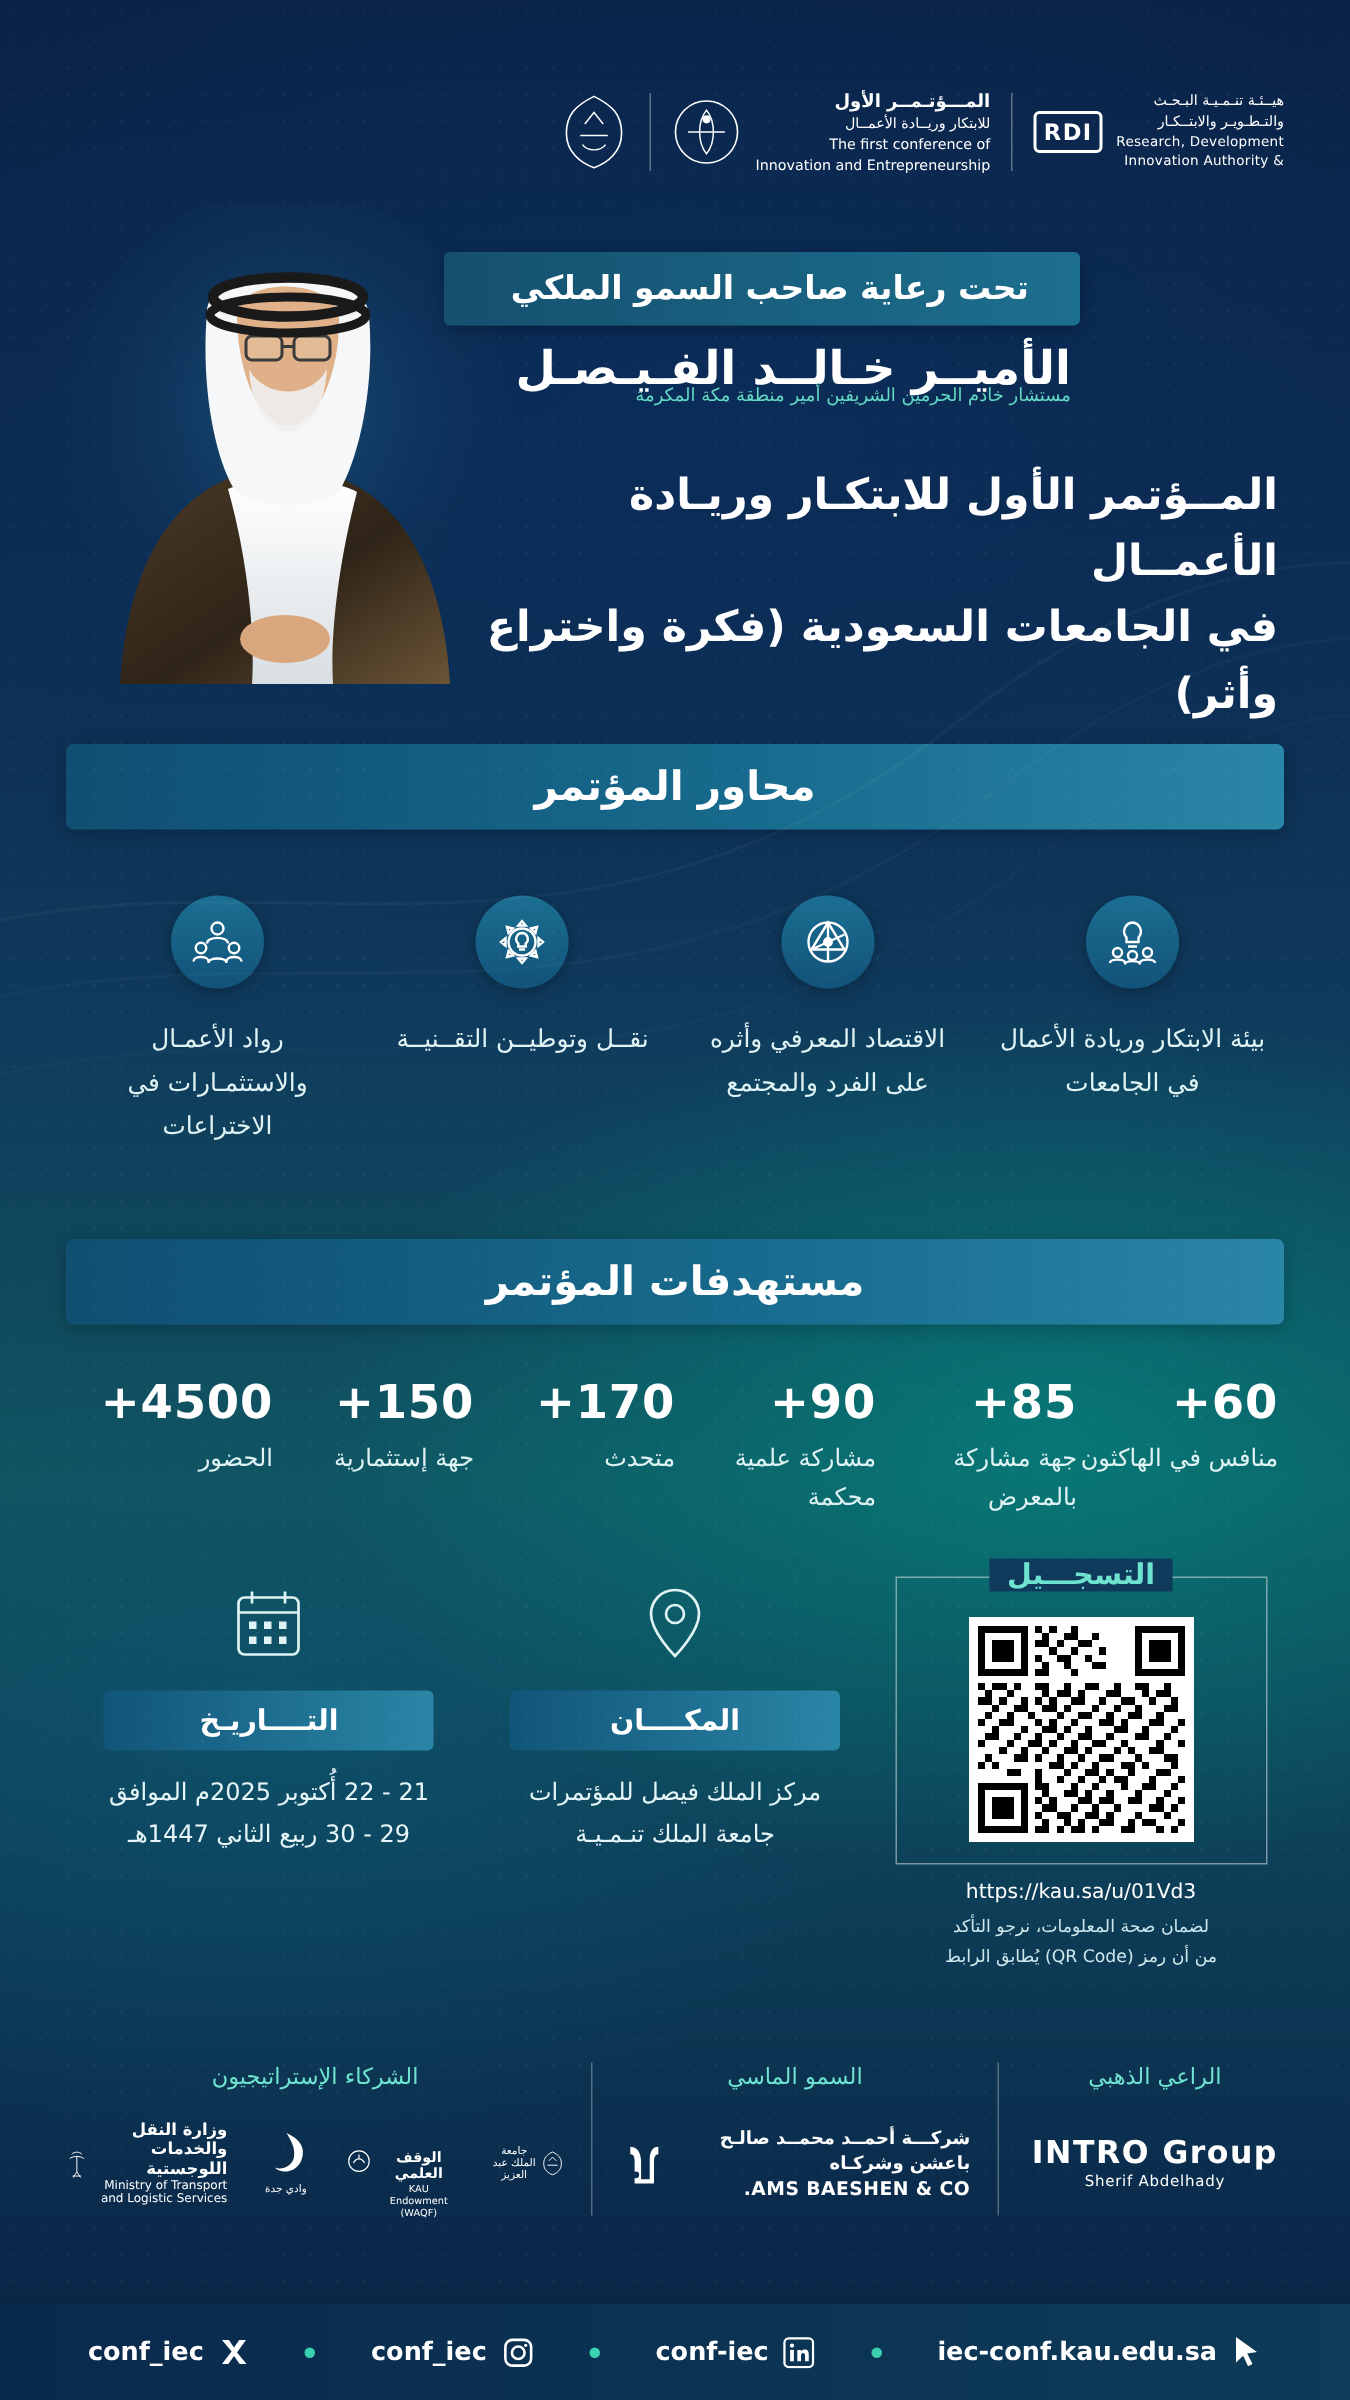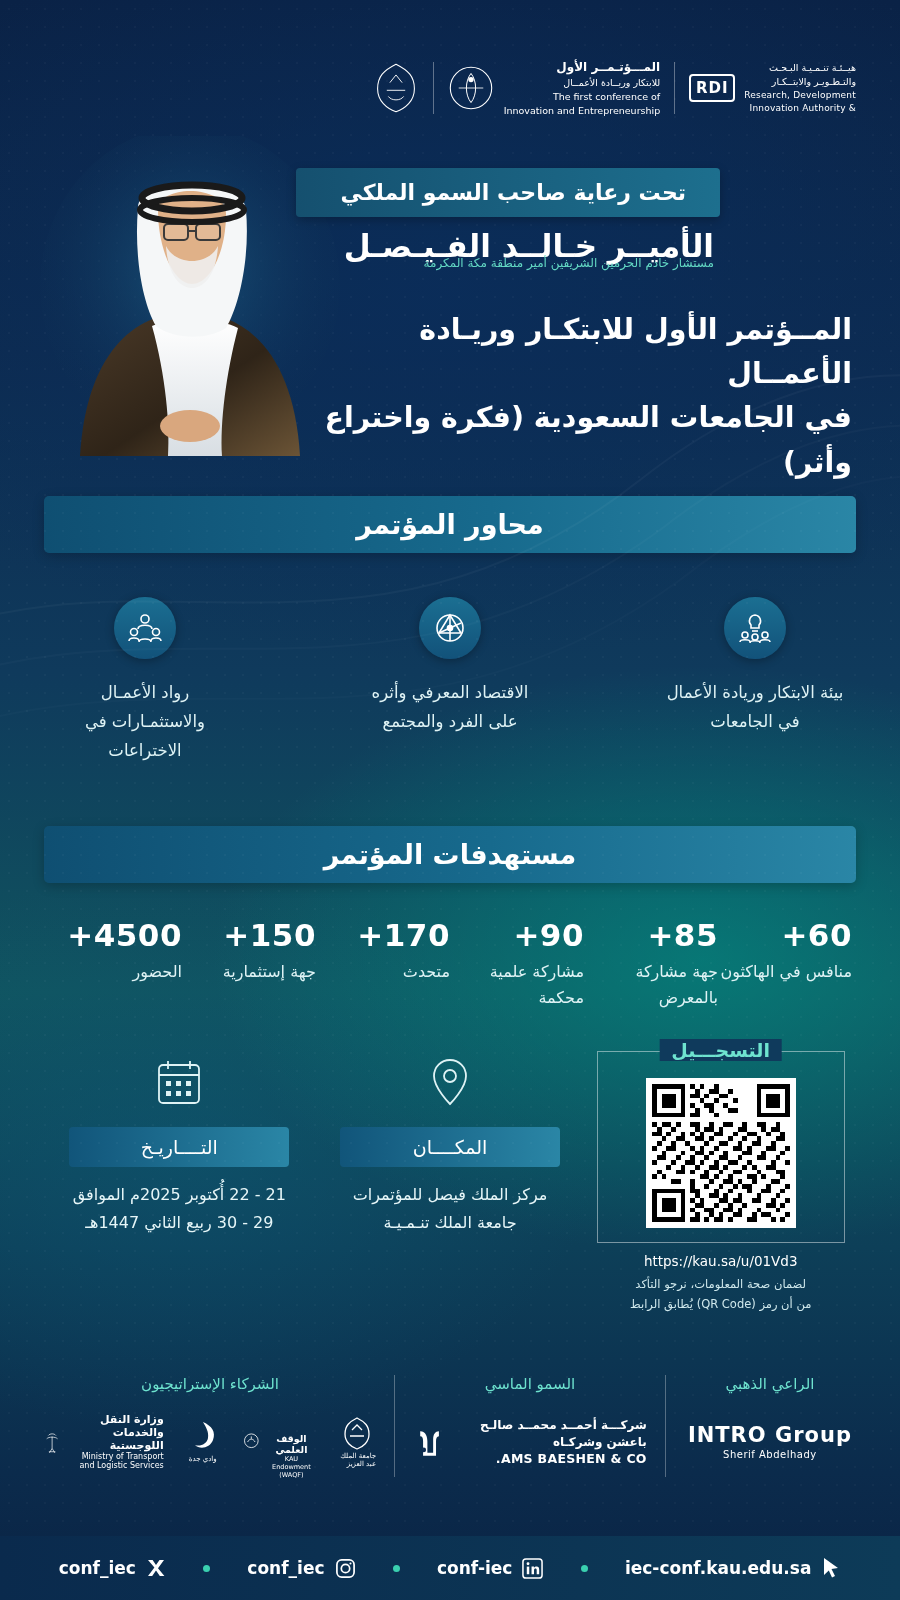--- a/index.html
+++ b/index.html
@@ -119,21 +119,21 @@
   .stat-num { color: #fff; font-size: 31px; font-weight: bold; letter-spacing: .5px; }
   .stat-lbl { color: #dff3f5; font-size: 16px; line-height: 1.65; margin-top: 6px; }
 
   
   .info-row { display: flex; flex-direction: row-reverse; padding: 40px 48px 0 48px; gap: 8px; }
   .info-col { flex: 1; text-align: center; }
   .info-icon { height: 62px; display: flex; align-items: center; justify-content: center; margin-bottom: 14px; }
   .info-pill {
     display: inline-block; min-width: 220px;
     background: linear-gradient(270deg, #2a86a6, #11557a);
-    color: #fff; font-size: 19px; font-weight: normal;
+    color: #fff; font-size: 19px; font-weight: bold;
     padding: 9px 26px; border-radius: 4px;
   }
   .info-text { color: #e6f6f8; font-size: 16px; line-height: 1.7; margin-top: 14px; }
 
   .reg-block { width: 248px; text-align: center; position: relative; }
   .reg-frame {
     border: 1px solid rgba(255,255,255,.45);
     padding: 26px 16px 14px 16px; position: relative;
   }
   .reg-title {
@@ -292,20 +292,32 @@
           <svg width="34" height="34" viewBox="0 0 34 34" fill="none" stroke="#fff" stroke-width="1.6">
             <circle cx="17" cy="17" r="13"></circle>
             <path d="M17 4 L6 22 L28 22 Z"></path>
             <path d="M17 4 L17 30 M6 22 L28 12"></path>
             <circle cx="17" cy="17" r="2.5" fill="#fff"></circle>
           </svg>
         </div>
         <div class="axis-label">الاقتصاد المعرفي وأثره على الفرد والمجتمع</div>
       </div>
 
+      <div class="axis">
+        <div class="axis-icon">
+          <svg width="34" height="34" viewBox="0 0 34 34" fill="none" stroke="#fff" stroke-width="1.6">
+            <path d="M17 3 l2.5 3 h-5z M17 31 l2.5-3 h-5z M3 17 l3-2.5v5z M31 17 l-3-2.5v5z
+                     M7 7 l4 1 -3 3z M27 7 l-4 1 3 3z M7 27 l4-1 -3-3z M27 27 l-4-1 3-3z"></path>
+            <circle cx="17" cy="17" r="9"></circle>
+            <path d="M17 11 a4 4 0 0 0 -2.5 7 v2 h5 v-2 a4 4 0 0 0 -2.5 -7z"></path>
+            <path d="M15 22 h4"></path>
+          </svg>
+        </div>
+        <div class="axis-label">نقــل وتوطيــن التقــنيــة</div>
+      </div>
 
       <div class="axis">
         <div class="axis-icon">
           <svg width="34" height="34" viewBox="0 0 34 34" fill="none" stroke="#fff" stroke-width="1.6">
             <circle cx="17" cy="8" r="4"></circle>
             <path d="M10 18 c0-5 14-5 14 0"></path>
             <circle cx="6" cy="21" r="3.5"></circle>
               <circle cx="28" cy="21" r="3.5"></circle>
             <path d="M1 30 c0-4 10-4 10 0M23 30 c0-4 10-4 10 0"></path>
             <path d="M11 31 c0-4 12-4 12 0"></path>
@@ -628,21 +640,21 @@
           <svg width="30" height="34" viewBox="0 0 30 34" fill="none" stroke="#fff" stroke-width="1.3">
             <circle cx="15" cy="15" r="11"></circle>
             <path d="M9 17 c3-6 9-6 12 0M15 8 v4"></path>
           </svg>
           <div style="text-align:center;color:#fff;">
             <div style="font-size:9.5px;font-weight:bold;margin-top:28px;">الوقف العلمي</div>
             <div style="font-size:6.5px;">KAU Endowment (WAQF)</div>
           </div>
         </div>
 
-        <div style="display:flex;flex-direction:column;align-items:center;gap:2px;text-align:right;">
+        <div style="display:flex;align-items:center;gap:2px;">
           <svg width="30" height="34" viewBox="0 0 30 34" fill="none" stroke="#fff" stroke-width="1.3">
             <path d="M15 2 C23 6 27 10 27 18 C27 26 21 31 15 33 C9 31 3 26 3 18 C3 10 7 6 15 2 Z"></path>
             <path d="M10 14 l5-5 l5 5M8 20 h14"></path>
           </svg>
           <div style="color:#fff;font-size:7px;">جامعة الملك عبد العزيز</div>
         </div>
       </div>
     </div>
 
     <div class="sp-sep"></div>

